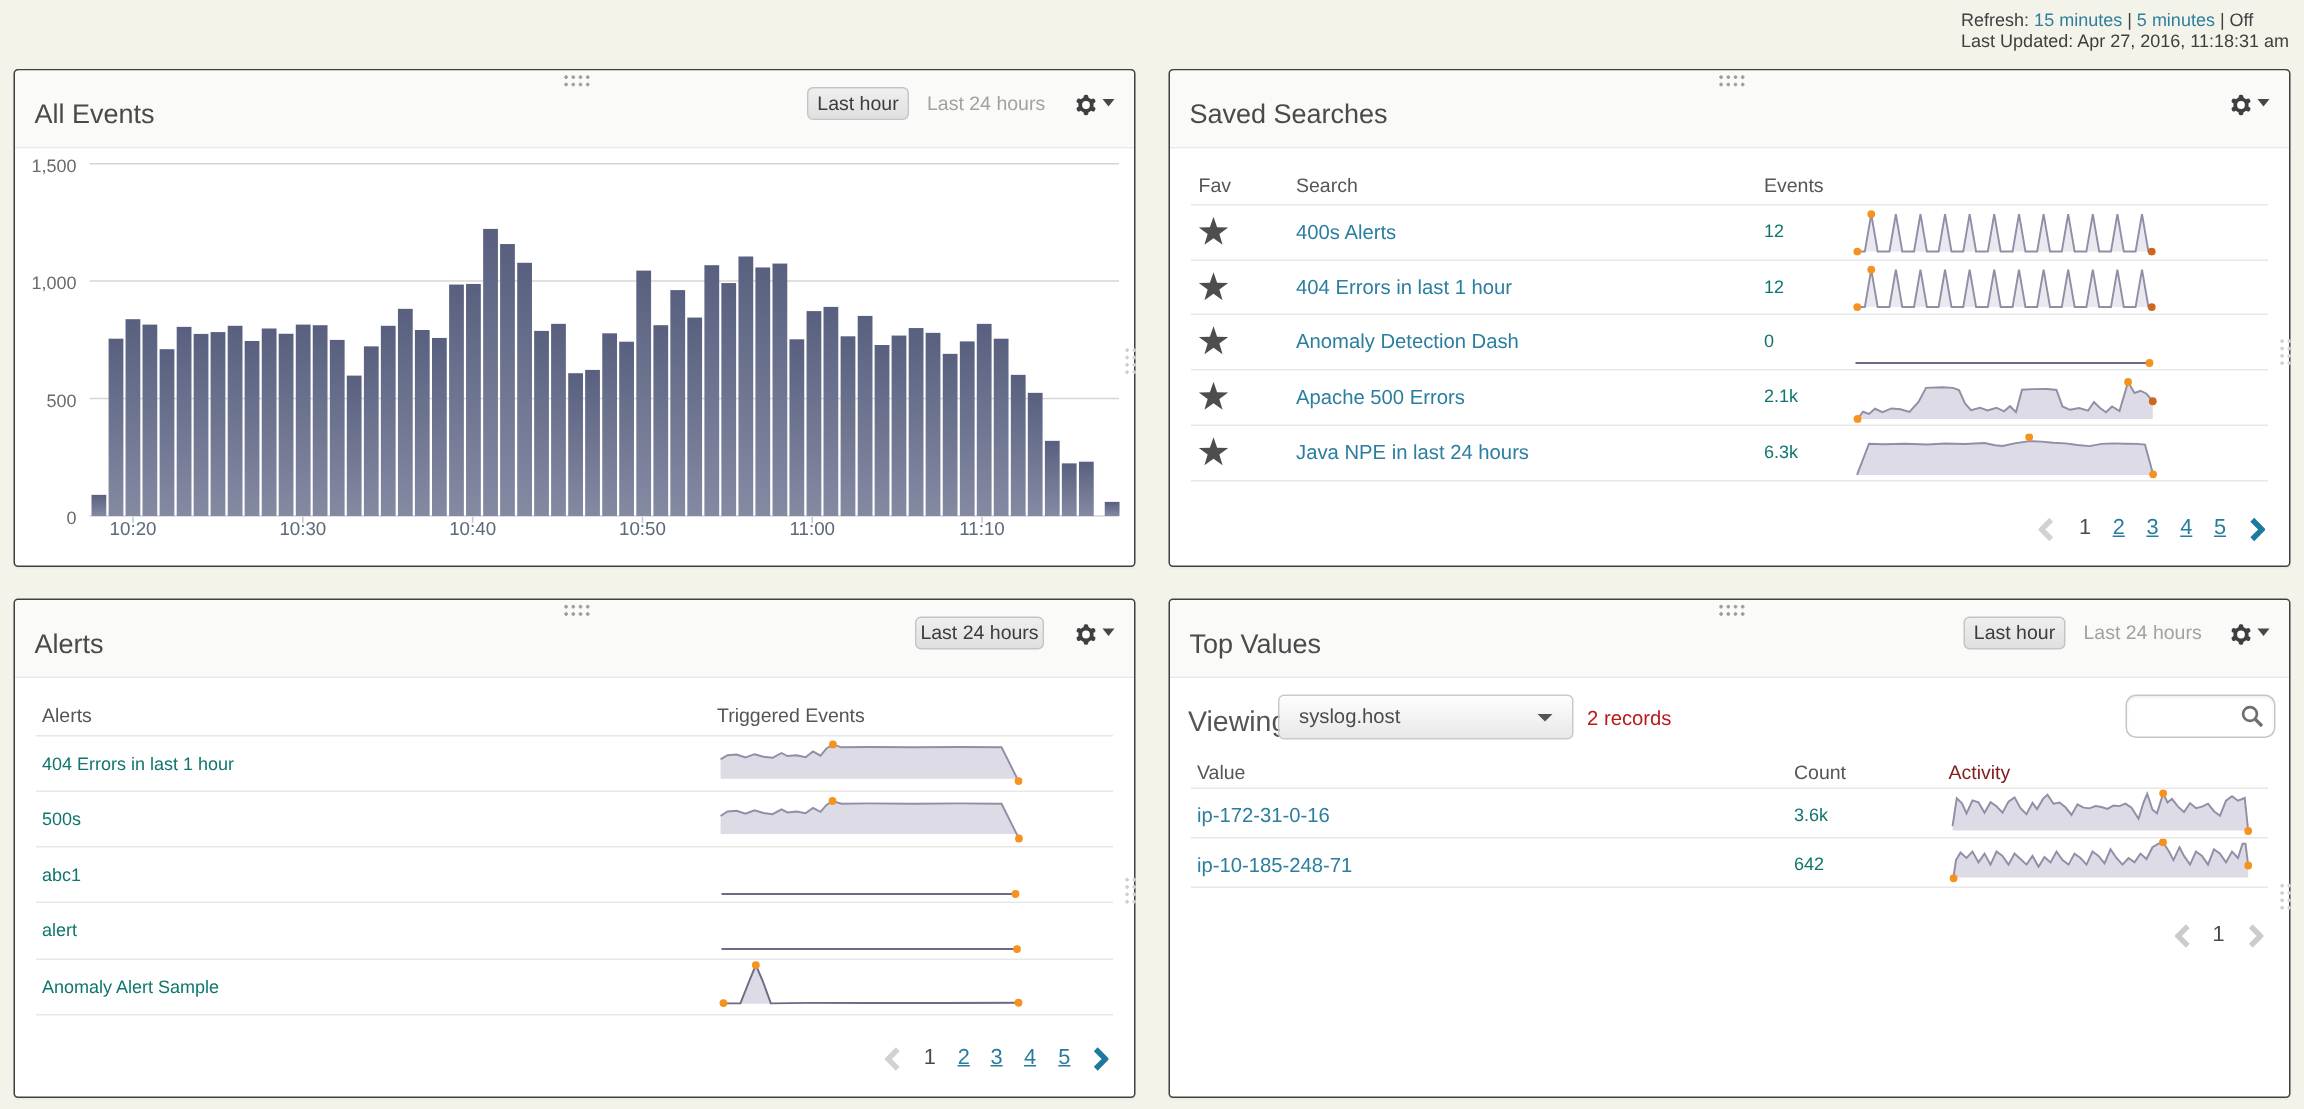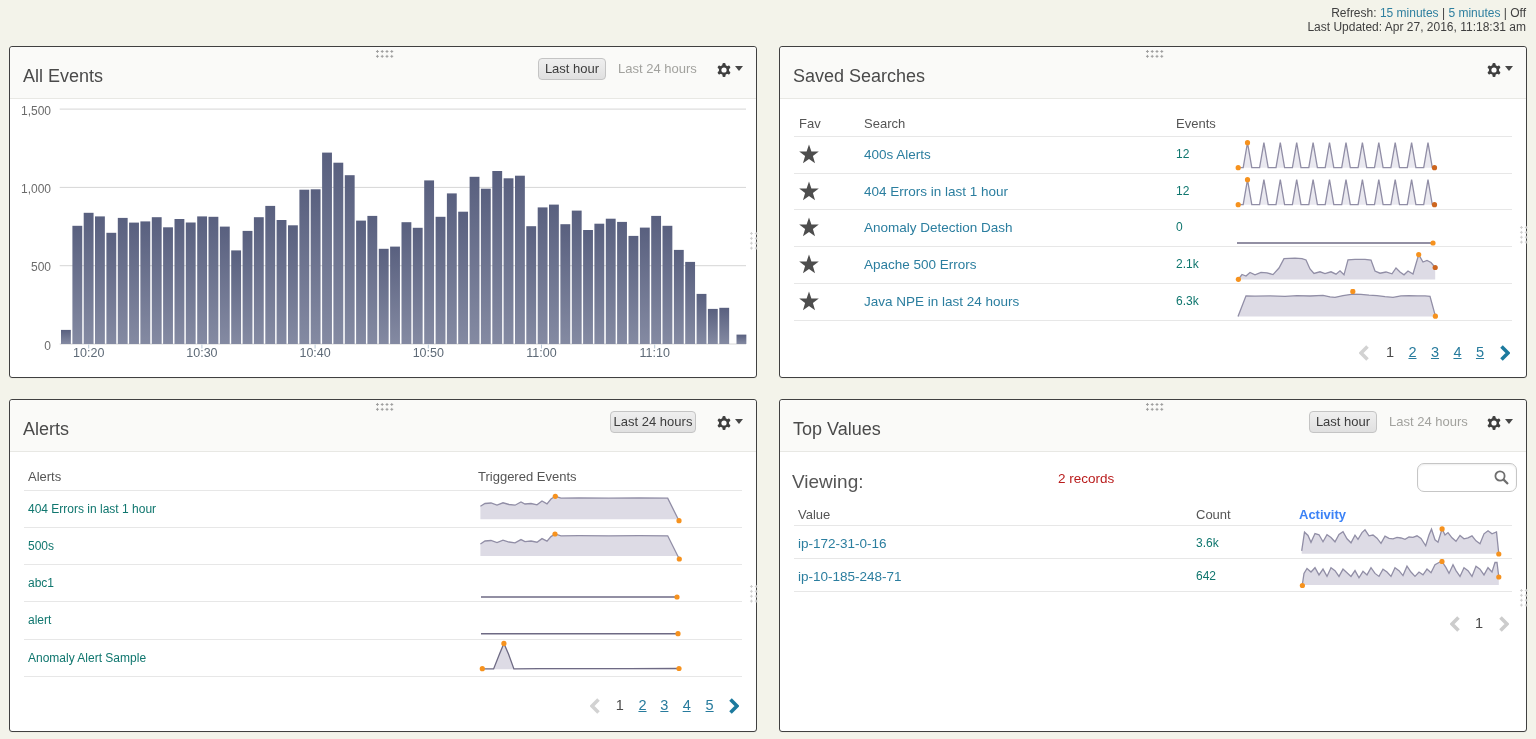--- a/index.html
+++ b/index.html
@@ -15,21 +15,21 @@
 .colhead {position:absolute;font-size:13px;color:#555}
 .rowtxt {position:absolute;font-size:12px;color:#0f766e}
 .lnktxt {position:absolute;font-size:13.5px;color:#2b7e9f}
 .sep {position:absolute;height:1px;background:#e7e7e7}
 .pgn {position:absolute;width:16px;text-align:center;font-size:14.5px}
 .pgn.cur {color:#4a4a4a}
 .pgn.lnk {color:#277b9d;text-decoration:underline}
 .spark {position:absolute}
 </style></head><body>
 
-<div style="position:absolute;right:10px;top:7px;font-size:12px;color:#3f3f3f;text-align:right;line-height:13.5px">
+<div style="position:absolute;right:10px;top:7px;font-size:12px;color:#3f3f3f;line-height:13.5px">
 Refresh: <span style="color:#2e7f9f">15 minutes</span> | <span style="color:#2e7f9f">5 minutes</span> | Off<br>
 Last Updated: Apr 27, 2016, 11:18:31 am</div>
 
 <div class="panel" style="left:9px;top:46px;width:748px;height:332px">
 <div class="phead"></div>
 <div class="ptitle">All Events</div>
 <div style="position:absolute;left:365px;top:2px;width:19px;height:10px;background-image:radial-gradient(circle,#9c9c9c 1.05px,rgba(0,0,0,0) 1.3px);background-size:4.8px 4.9px"></div>
 <div class="tbtn" style="left:528px;top:11px;width:68px">Last hour</div>
 <div class="tplain" style="left:608px;top:14px">Last 24 hours</div>
 <svg width="24" height="22" style="position:absolute;left:702px;top:12px">
@@ -312,31 +312,36 @@
           <rect x="-1.55" y="-6.9" width="3.1" height="13.8" rx="1.2"></rect>
 <rect x="-1.55" y="-6.9" width="3.1" height="13.8" rx="1.2" transform="rotate(60)"></rect>
 <rect x="-1.55" y="-6.9" width="3.1" height="13.8" rx="1.2" transform="rotate(120)"></rect>
         </g>
 <circle r="2.6" fill="#fff"></circle>
       </g>
     </svg>
 <div style="position:absolute;left:724.5px;top:18.5px;width:0;height:0;border-left:4.5px solid transparent;border-right:4.5px solid transparent;border-top:5px solid #474747"></div>
 <div style="position:absolute;left:739px;top:188px;width:9px;height:19px;background-image:radial-gradient(circle,#cfcfcf 1.05px,rgba(0,0,0,0) 1.3px);background-size:4.8px 4.9px"></div>
 <div style="position:absolute;left:12px;top:71px;font-size:19px;color:#555">Viewing:</div>
+<div style="position:absolute;left:72px;top:63px;width:197px;height:30px;
+background:linear-gradient(#fefefe,#e8e8e8);border:1px solid #c9c9c9;border-radius:4px;
+font-size:13.5px;color:#4c4c4c;line-height:28px;padding-left:13px">syslog.host
+<div style="position:absolute;right:13px;top:12px;width:0;height:0;border-left:5px solid transparent;
+border-right:5px solid transparent;border-top:5.5px solid #555"></div></div>
 <div style="position:absolute;left:278px;top:71px;font-size:13.5px;color:#b91c1c">2 records</div>
 <div style="position:absolute;left:637px;top:63px;width:100px;height:29px;background:#fff;
 border:1px solid #c6c6c6;border-radius:7px;box-shadow:inset 0 1px 2px rgba(0,0,0,0.07)">
       <svg width="17" height="17" style="position:absolute;right:6px;top:5px">
         <circle cx="7" cy="7" r="4.6" fill="none" stroke="#6e6e6e" stroke-width="1.8"></circle>
         <line x1="10.6" y1="10.6" x2="15" y2="15" stroke="#6e6e6e" stroke-width="2.2"></line>
       </svg>
     </div>
 <div class="colhead" style="left:18px;top:107px">Value</div>
 <div class="colhead" style="left:416px;top:107px">Count</div>
-<div class="colhead" style="left:519px;top:107px;font-weight:bold;color:#3b82f6">Activity</div>
+<div class="colhead" style="left:519px;top:107px;font-weight:normal;color:#7f1d1d">Activity</div>
 <div class="sep" style="left:14px;right:14px;top:124.6px"></div>
 <div class="sep" style="left:14px;right:14px;top:157.9px"></div>
 <div class="sep" style="left:14px;right:14px;top:191.2px"></div>
 <div class="lnktxt" style="left:18px;top:136px">ip-172-31-0-16</div>
 <div class="lnktxt" style="left:18px;top:169.3px">ip-10-185-248-71</div>
 <div class="rowtxt" style="left:416px;top:136px">3.6k</div>
 <div class="rowtxt" style="left:416px;top:169.3px">642</div>
 <div class="spark" style="left:519px;top:126px"><svg width="207" height="32">
         <path d="M2.7,27.7 L2.7,24.8 L5.5,6.2 L9.0,9.5 L12.0,16.3 L16.0,7.6 L20.0,8.8 L24.0,15.8 L28.0,8.8 L32.0,11.5 L36.0,15.8 L40.0,8.4 L44.0,5.6 L48.0,12.8 L52.0,16.8 L56.0,9.2 L59.0,13.4 L63.0,6.6 L66.0,3.8 L70.0,9.8 L74.0,9.0 L78.0,12.2 L82.0,17.3 L86.0,10.2 L90.0,12.4 L94.0,12.9 L98.0,11.4 L102.0,12.0 L106.0,13.3 L110.0,11.0 L114.0,11.4 L118.0,9.8 L122.0,12.5 L126.7,19.8 L130.0,9.0 L132.5,3.2 L136.0,13.8 L139.0,16.2 L143.1,2.9 L146.0,9.0 L149.0,6.6 L153.0,11.8 L157.0,15.3 L161.0,9.4 L165.0,12.8 L169.0,11.8 L173.0,9.8 L177.0,14.8 L181.0,17.8 L185.0,7.8 L189.0,4.8 L193.0,7.8 L197.5,6.0 L199.8,28.0 L199.8,27.7 Z" fill="#dddbe5"></path>
         <path d="M2.7,24.8 L5.5,6.2 L9.0,9.5 L12.0,16.3 L16.0,7.6 L20.0,8.8 L24.0,15.8 L28.0,8.8 L32.0,11.5 L36.0,15.8 L40.0,8.4 L44.0,5.6 L48.0,12.8 L52.0,16.8 L56.0,9.2 L59.0,13.4 L63.0,6.6 L66.0,3.8 L70.0,9.8 L74.0,9.0 L78.0,12.2 L82.0,17.3 L86.0,10.2 L90.0,12.4 L94.0,12.9 L98.0,11.4 L102.0,12.0 L106.0,13.3 L110.0,11.0 L114.0,11.4 L118.0,9.8 L122.0,12.5 L126.7,19.8 L130.0,9.0 L132.5,3.2 L136.0,13.8 L139.0,16.2 L143.1,2.9 L146.0,9.0 L149.0,6.6 L153.0,11.8 L157.0,15.3 L161.0,9.4 L165.0,12.8 L169.0,11.8 L173.0,9.8 L177.0,14.8 L181.0,17.8 L185.0,7.8 L189.0,4.8 L193.0,7.8 L197.5,6.0 L199.8,28.0" fill="none" stroke="#918ea6" stroke-width="1.3"></path>

